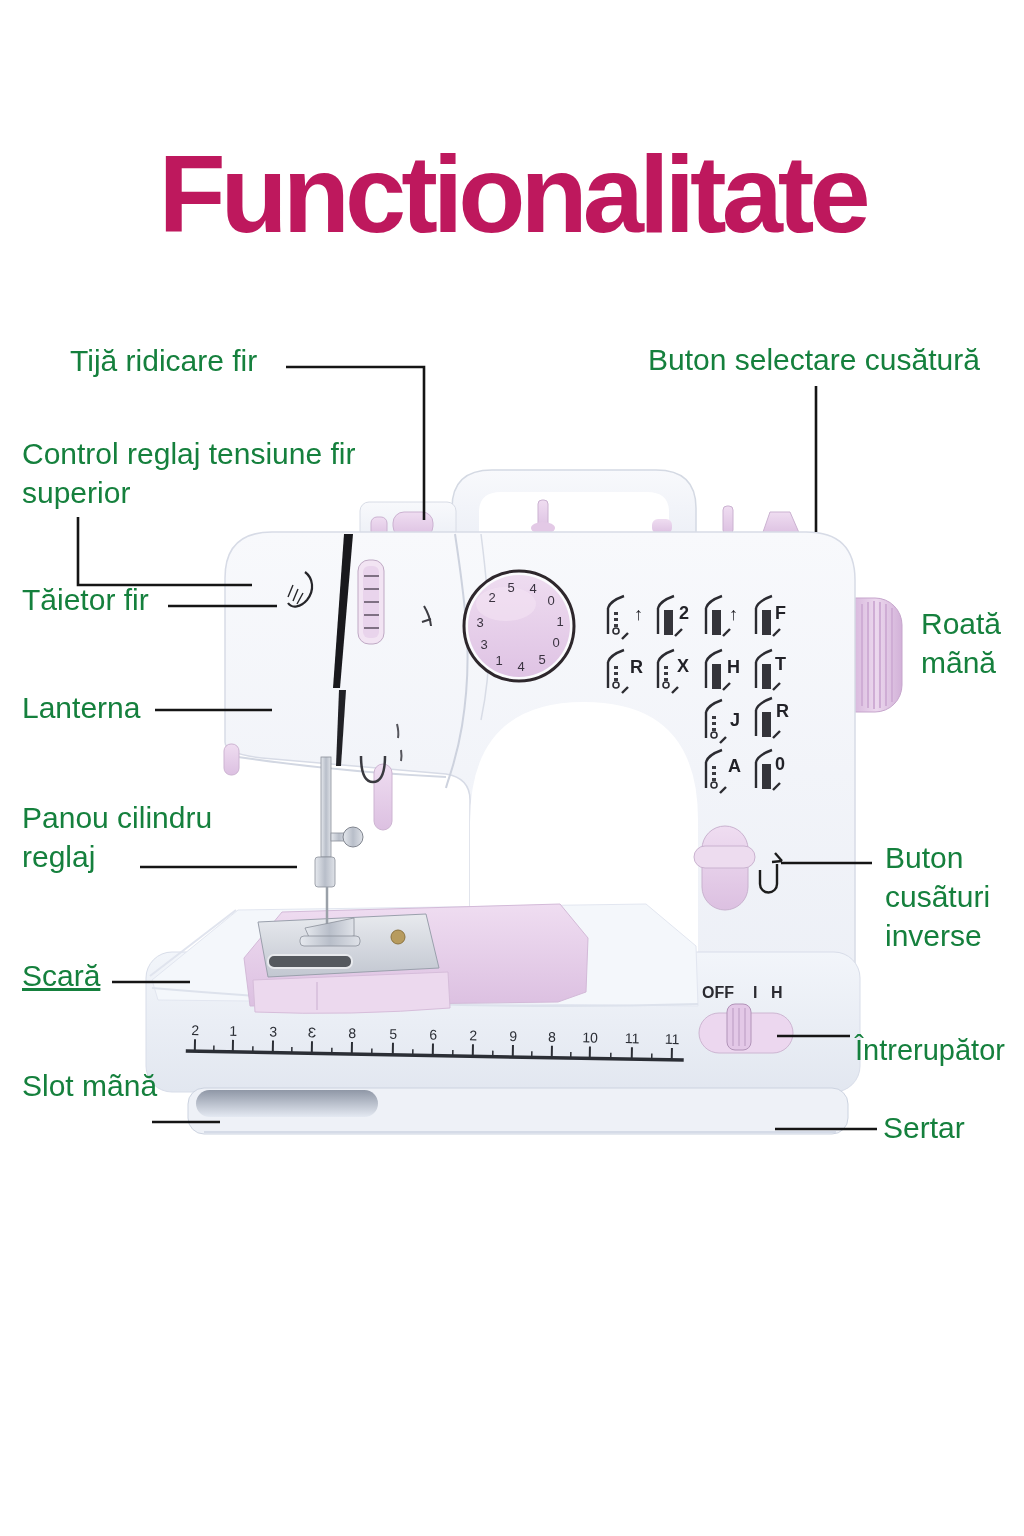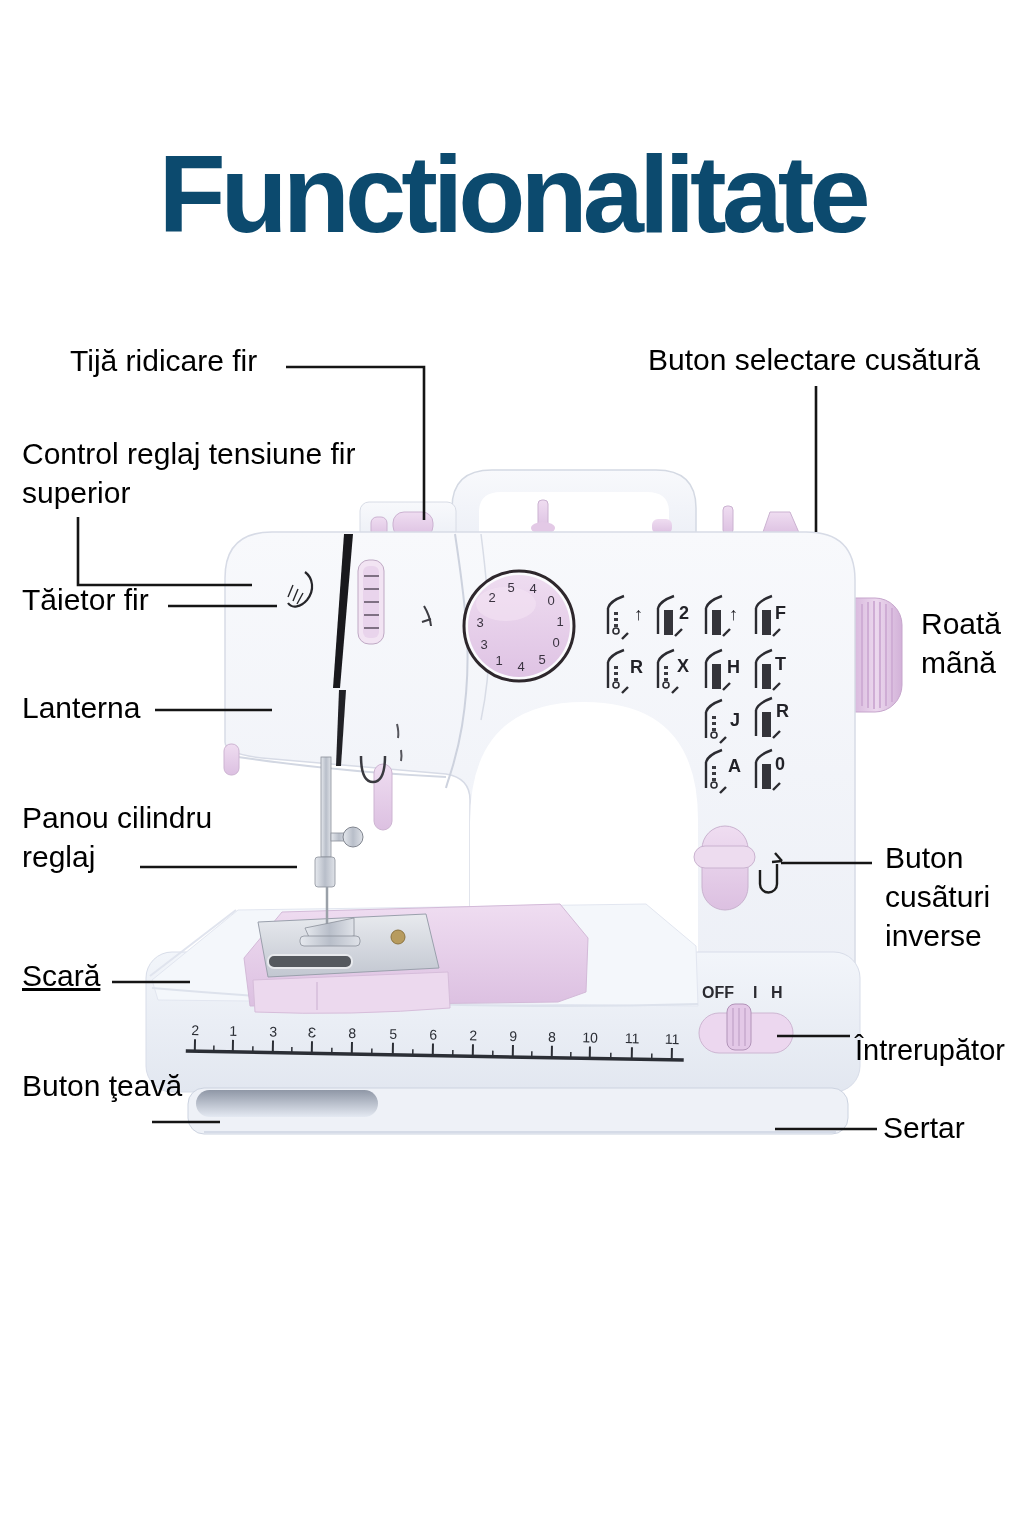--- a/index.html
+++ b/index.html
@@ -1,21 +1,21 @@
 <!DOCTYPE html>
 <html><head>
 <meta charset="utf-8">
 <style>
   html,body{margin:0;padding:0;background:#ffffff;}
   #page{position:relative;width:1024px;height:1536px;background:#ffffff;overflow:hidden;
         font-family:"Liberation Sans",sans-serif;}
   #machine-svg{position:absolute;left:0;top:0;}
   .title{position:absolute;top:62px;left:0;width:1024px;text-align:center;
-         font-size:110px;font-weight:700;letter-spacing:-5px;color:#0c4a6e;line-height:1.05;}
-  .lbl{position:absolute;font-size:30px;color:#000000;line-height:1.3;white-space:nowrap;}
+         font-size:110px;font-weight:700;letter-spacing:-5px;color:#be185d;line-height:1.05;}
+  .lbl{position:absolute;font-size:30px;color:#15803d;line-height:1.3;white-space:nowrap;}
   .lbl div{white-space:nowrap;}
   .sm{font-size:29px;margin-top:16px;}
 </style>
 </head>
 <body>
 
 <div id="page">
 
 <svg id="machine-svg" width="1024" height="1536" viewBox="0 0 1024 1536">
   <defs>
@@ -268,21 +268,21 @@
   <div class="lbl" style="left:22px;top:798px;">
     <div>Panou cilindru</div>
     <div>reglaj</div>
   </div>
 
   <div class="lbl" style="left:22px;top:956px;text-decoration:underline;">
     <div>Scară</div>
   </div>
 
   <div class="lbl" style="left:22px;top:1066px;">
-    <div>Buton ţeavă</div>
+    <div>Slot mãnă</div>
   </div>
 
   <div class="lbl" style="left:648px;top:340px;">
     <div>Buton selectare cusătură</div>
   </div>
 
   <div class="lbl" style="left:905px;top:604px;margin-left:16px;">
     <div>Roată</div>
     <div>mãnă</div>
   </div>

